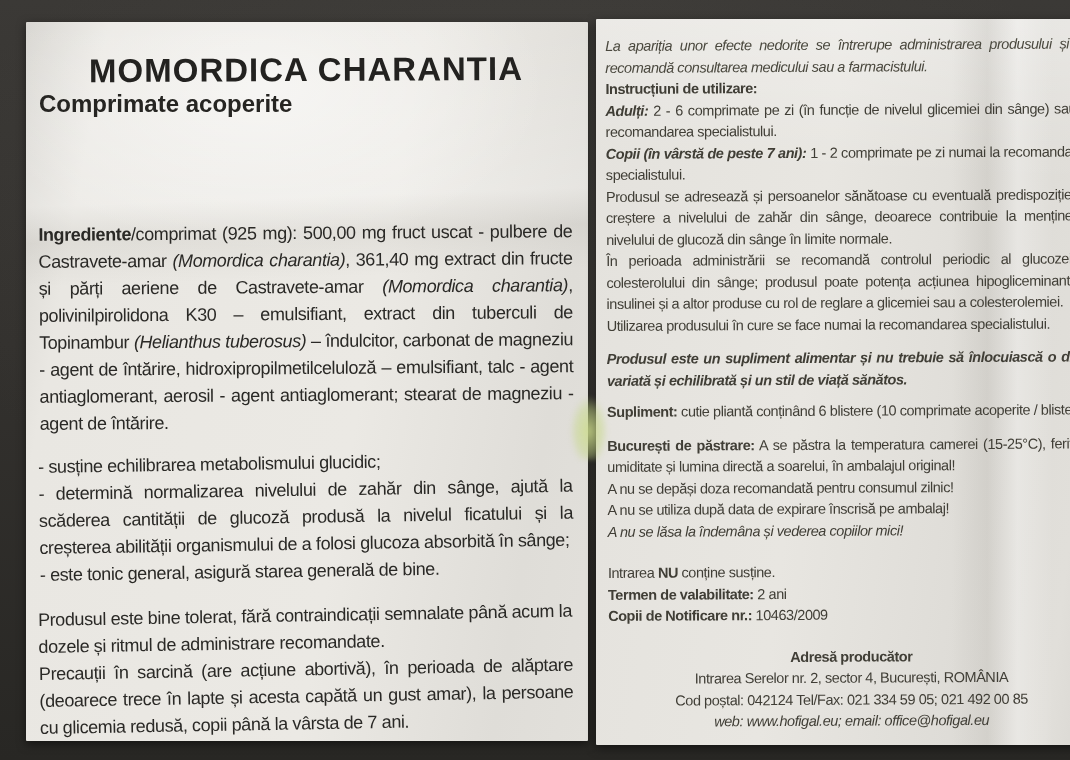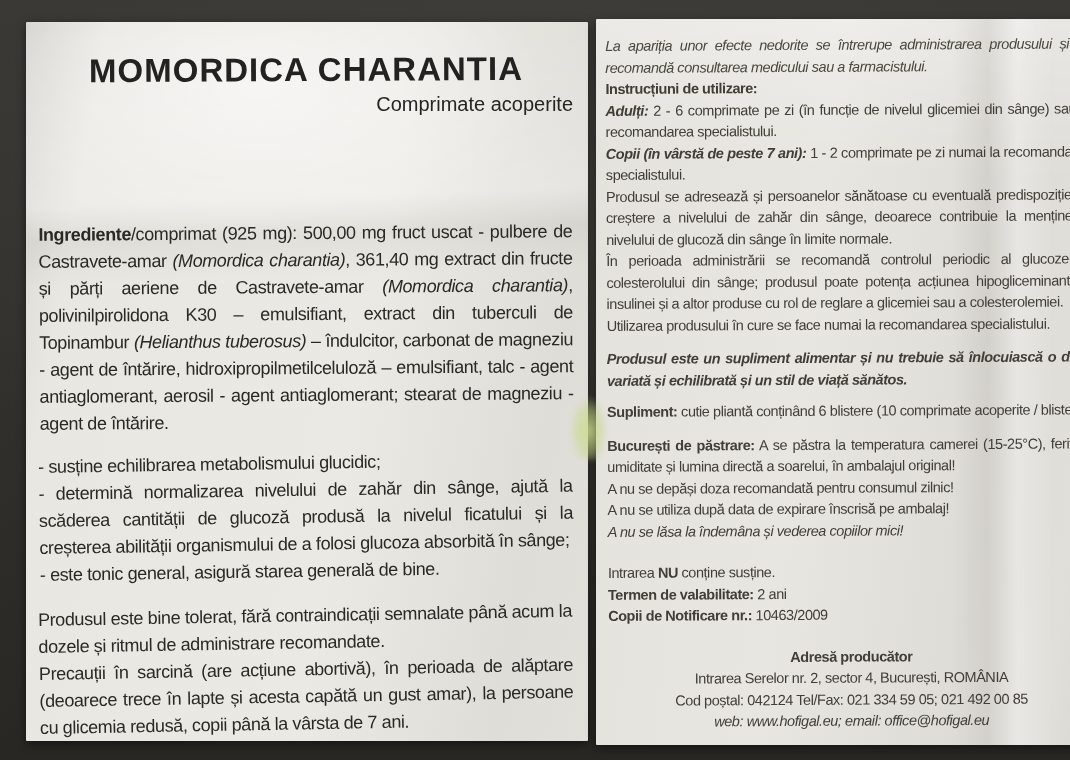--- a/index.html
+++ b/index.html
@@ -31,21 +31,21 @@
             font-size:14.5px;line-height:21.5px;letter-spacing:-0.45px;}
   p{margin:0;}
   .b{font-weight:bold;}
   .i{font-style:italic;}
   .bi{font-weight:bold;font-style:italic;}
   .u{}
   .just{text-align:justify;}
   
   .lp-title{margin-top:18px;font-size:33px;line-height:36px;font-weight:bold;
             text-align:center;letter-spacing:1px;color:#232220;transform:rotate(-.3deg);}
-  .lp-sub{font-size:20px;line-height:24px;font-weight:normal;text-align:right;color:#262522;}
+  .lp-sub{font-size:24px;line-height:24px;font-weight:bold;text-align:left;color:#262522;}
   .lp-sub1{margin-top:4px;}
   .lp-body{font-size:18px;line-height:27px;letter-spacing:-0.4px;}
   .lp-ingredients{margin-top:104px;transform:rotate(-.4deg);}
   .lp-benefits{margin-top:18px;transform:rotate(-.9deg);transform-origin:left center;}
   .lp-final{margin-top:18px;transform:rotate(-1deg);transform-origin:left center;}
   
   .rp-tilt{transform:rotate(-.3deg);transform-origin:left top;}
   .rp-intro{color:#4a483e;}
   .rp-gap12{margin-top:12px;}
   .rp-gap10{margin-top:10px;}

